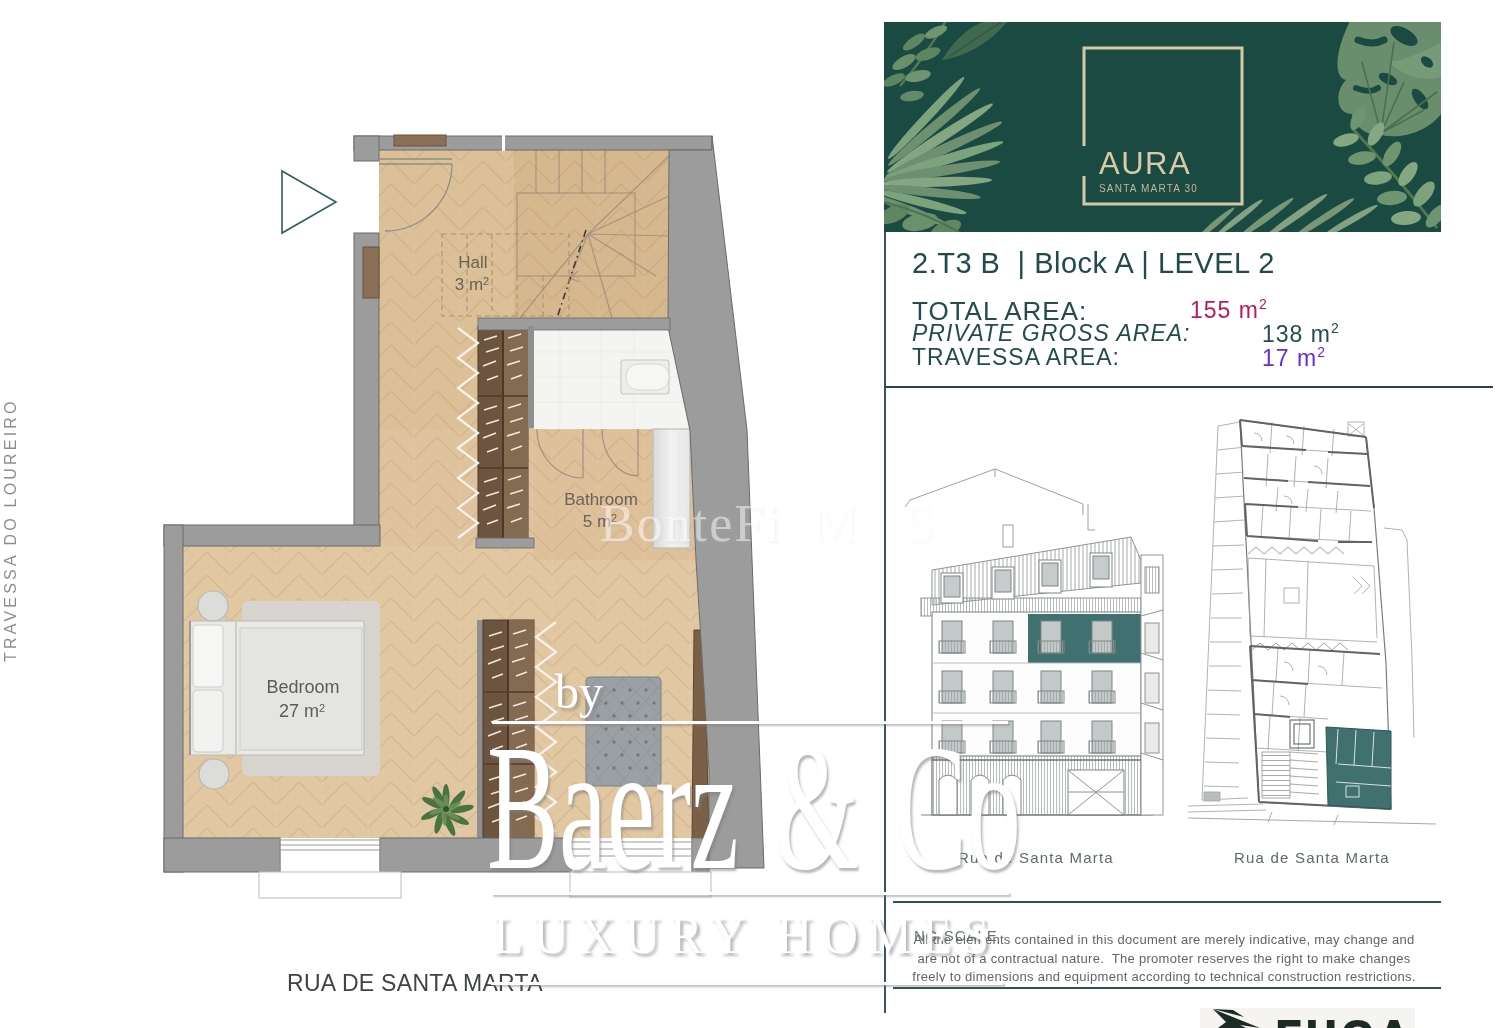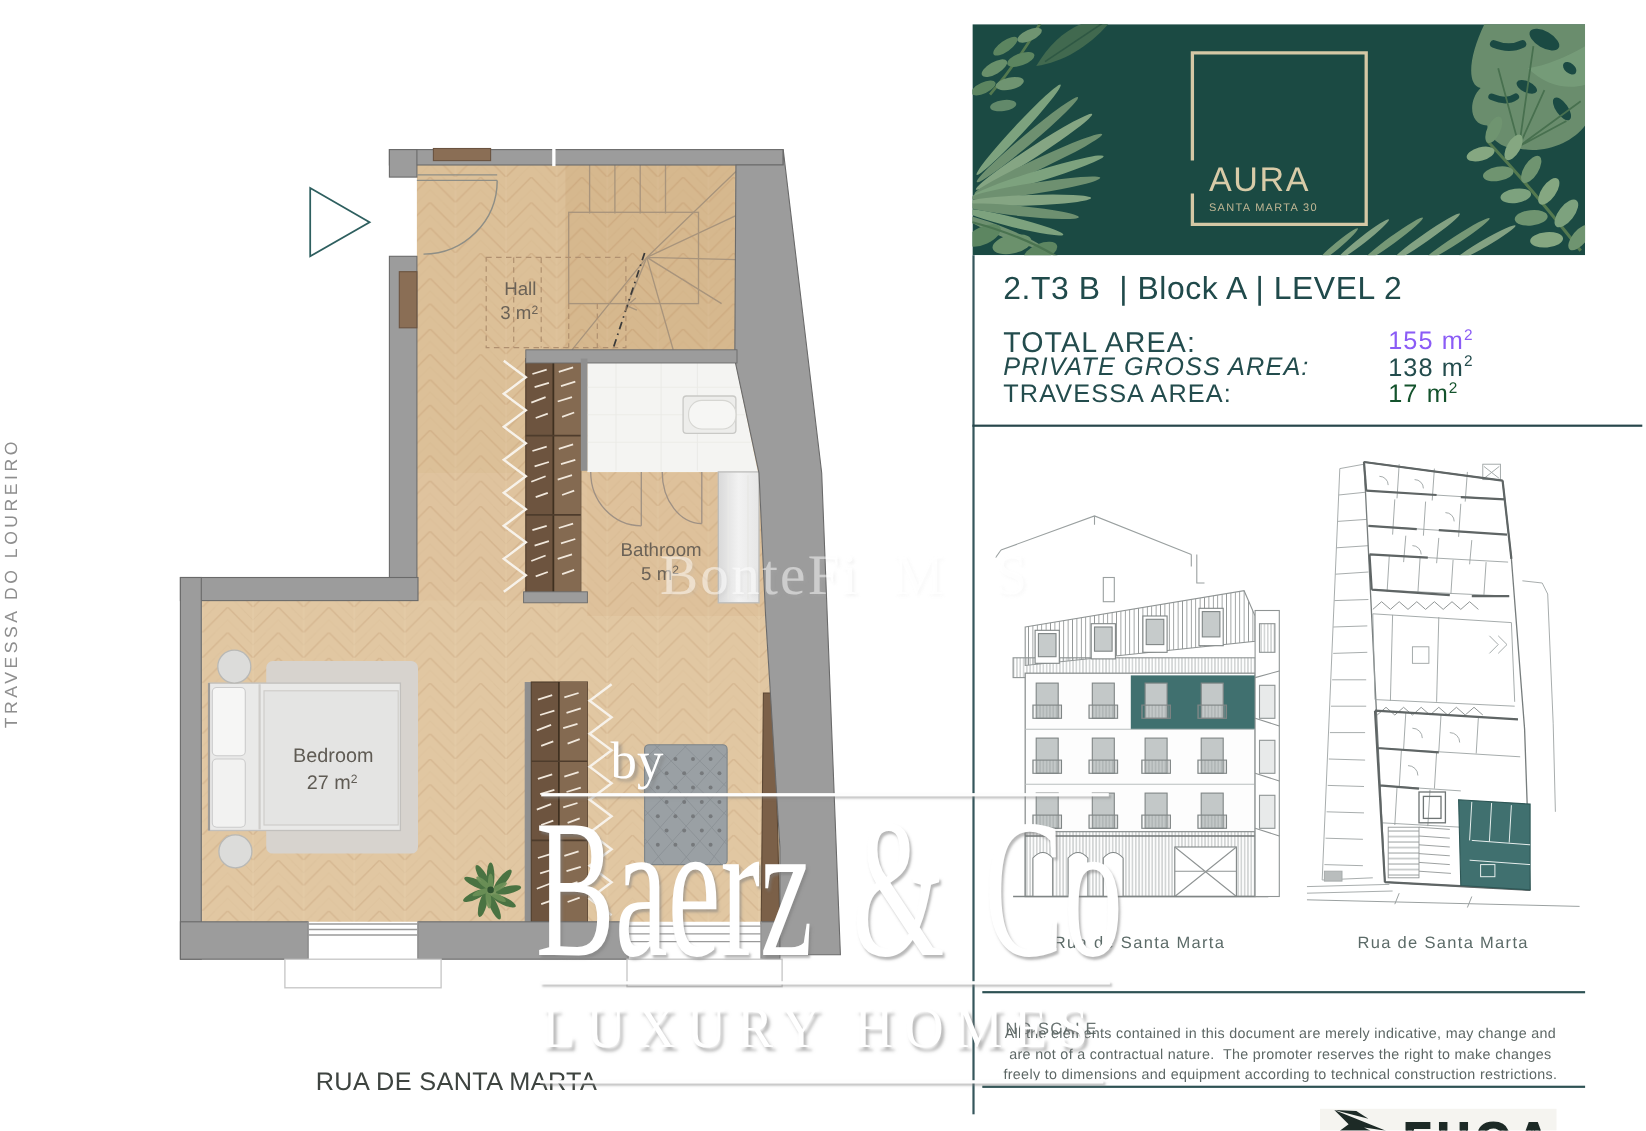--- a/index.html
+++ b/index.html
@@ -323,27 +323,27 @@
  <path d="M200,124 L200,26 L358,26 L358,182 L200,182 L200,154" fill="none" stroke="#d5c8a5" stroke-width="3"></path>
 
  <text x="215" y="152" fill="#d8cba8" font-size="31" letter-spacing="1.5" font-family="Liberation Sans,sans-serif">AURA</text>
 
  <text x="215" y="170" fill="#c3b896" font-size="10" letter-spacing="1.2" font-family="Liberation Sans,sans-serif">SANTA MARTA 30</text>
 </svg>
 
 <div class="abs" style="left:912px;top:247px;font-size:29px;letter-spacing:0.5px;color:#204a4b;text-align:center;">2.T3 B&nbsp; | Block A | LEVEL 2</div>
 
 <div class="abs" style="left:912px;top:296px;font-size:26px;letter-spacing:1px;color:#234c4d;">TOTAL AREA:</div>
-<div class="abs" style="left:1262px;top:296px;font-size:23px;letter-spacing:1px;color:#8b5cf6;">155 m<sup style="font-size:14px;">2</sup></div>
+<div class="abs" style="left:1190px;top:296px;font-size:23px;letter-spacing:1px;color:#be185d;">155 m<sup style="font-size:14px;">2</sup></div>
 
 <div class="abs" style="left:912px;top:320px;font-size:23px;letter-spacing:1px;color:#234c4d;font-style:italic;">PRIVATE GROSS AREA:</div>
 <div class="abs" style="left:1262px;top:320px;font-size:23px;letter-spacing:1px;color:#234c4d;text-align:center;">138 m<sup style="font-size:14px;">2</sup></div>
 
 <div class="abs" style="left:912px;top:344px;font-size:23px;letter-spacing:1px;color:#234c4d;">TRAVESSA AREA:</div>
-<div class="abs" style="left:1262px;top:344px;font-size:23px;letter-spacing:1px;color:#14532d;">17 m<sup style="font-size:14px;">2</sup></div>
+<div class="abs" style="left:1262px;top:344px;font-size:23px;letter-spacing:1px;color:#6d28d9;">17 m<sup style="font-size:14px;">2</sup></div>
 
 <div class="abs" style="left:884px;top:232px;width:1.5px;height:781px;background:#35565c;"></div>
 <div class="abs" style="left:884px;top:386px;width:609px;height:1.5px;background:#28474c;"></div>
 <div class="abs" style="left:893px;top:901px;width:548px;height:1.6px;background:#2e5254;"></div>
 <div class="abs" style="left:893px;top:987px;width:548px;height:1.6px;background:#2e5254;"></div>
 
 <svg class="abs" style="left:905px;top:455px" width="260" height="365" viewBox="0 0 260 365">
 <defs>
  <pattern id="vhatch" width="4" height="8" patternUnits="userSpaceOnUse">
   <path d="M2,0 L2,8" stroke="#8f9494" stroke-width="0.8"></path>

